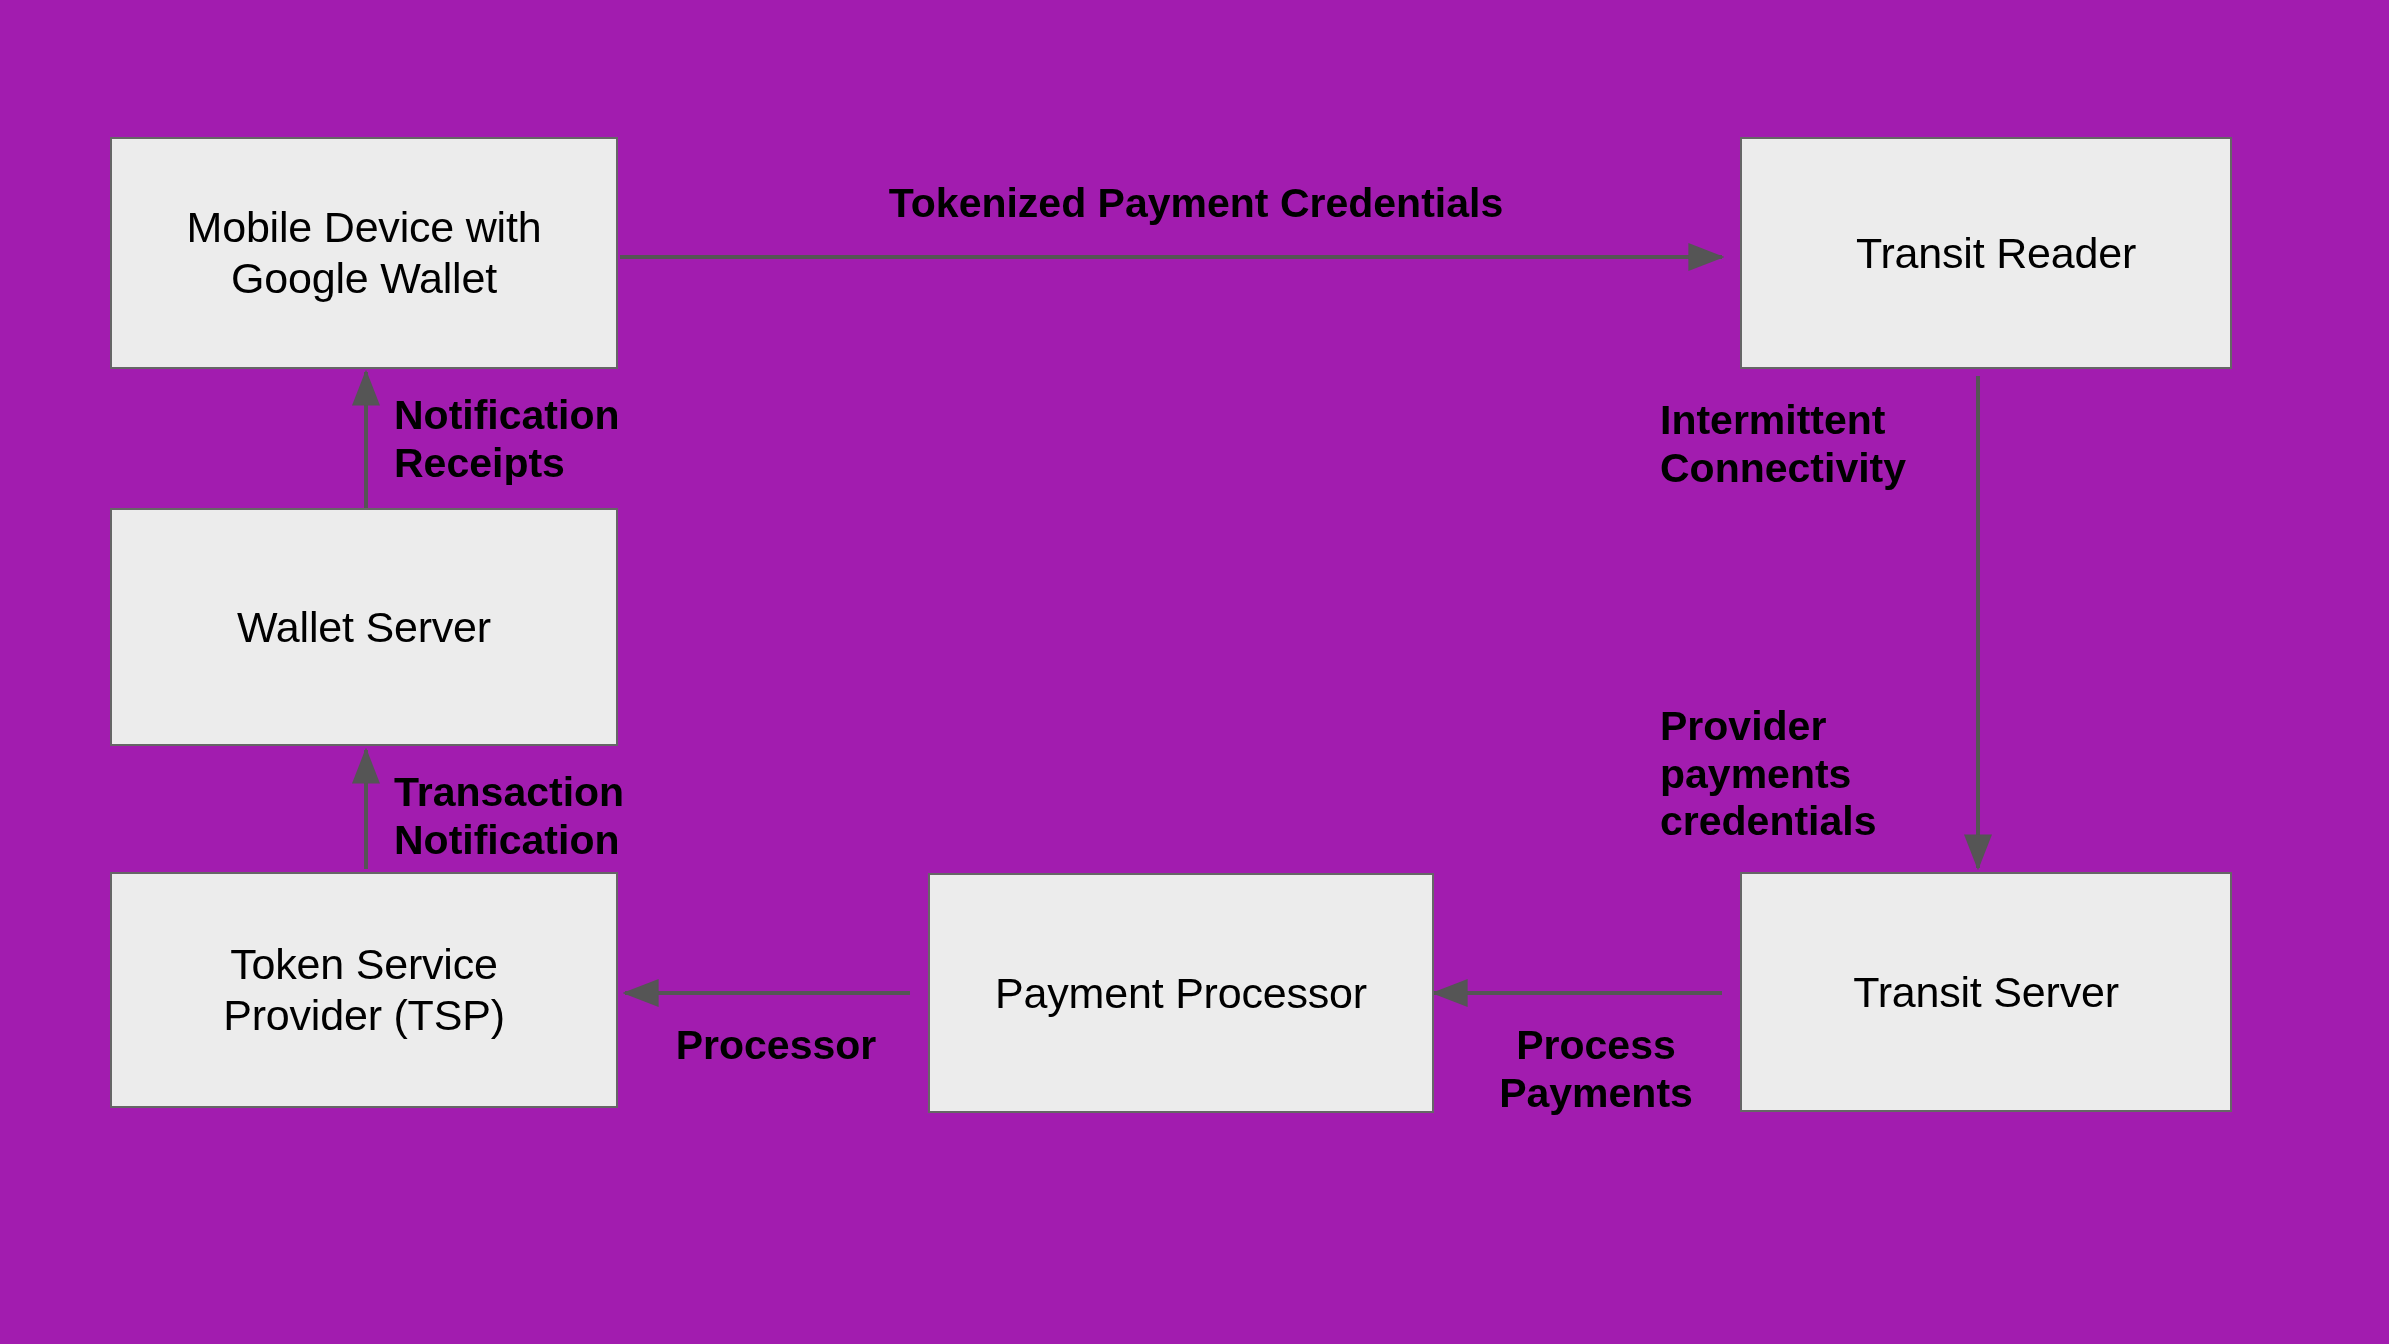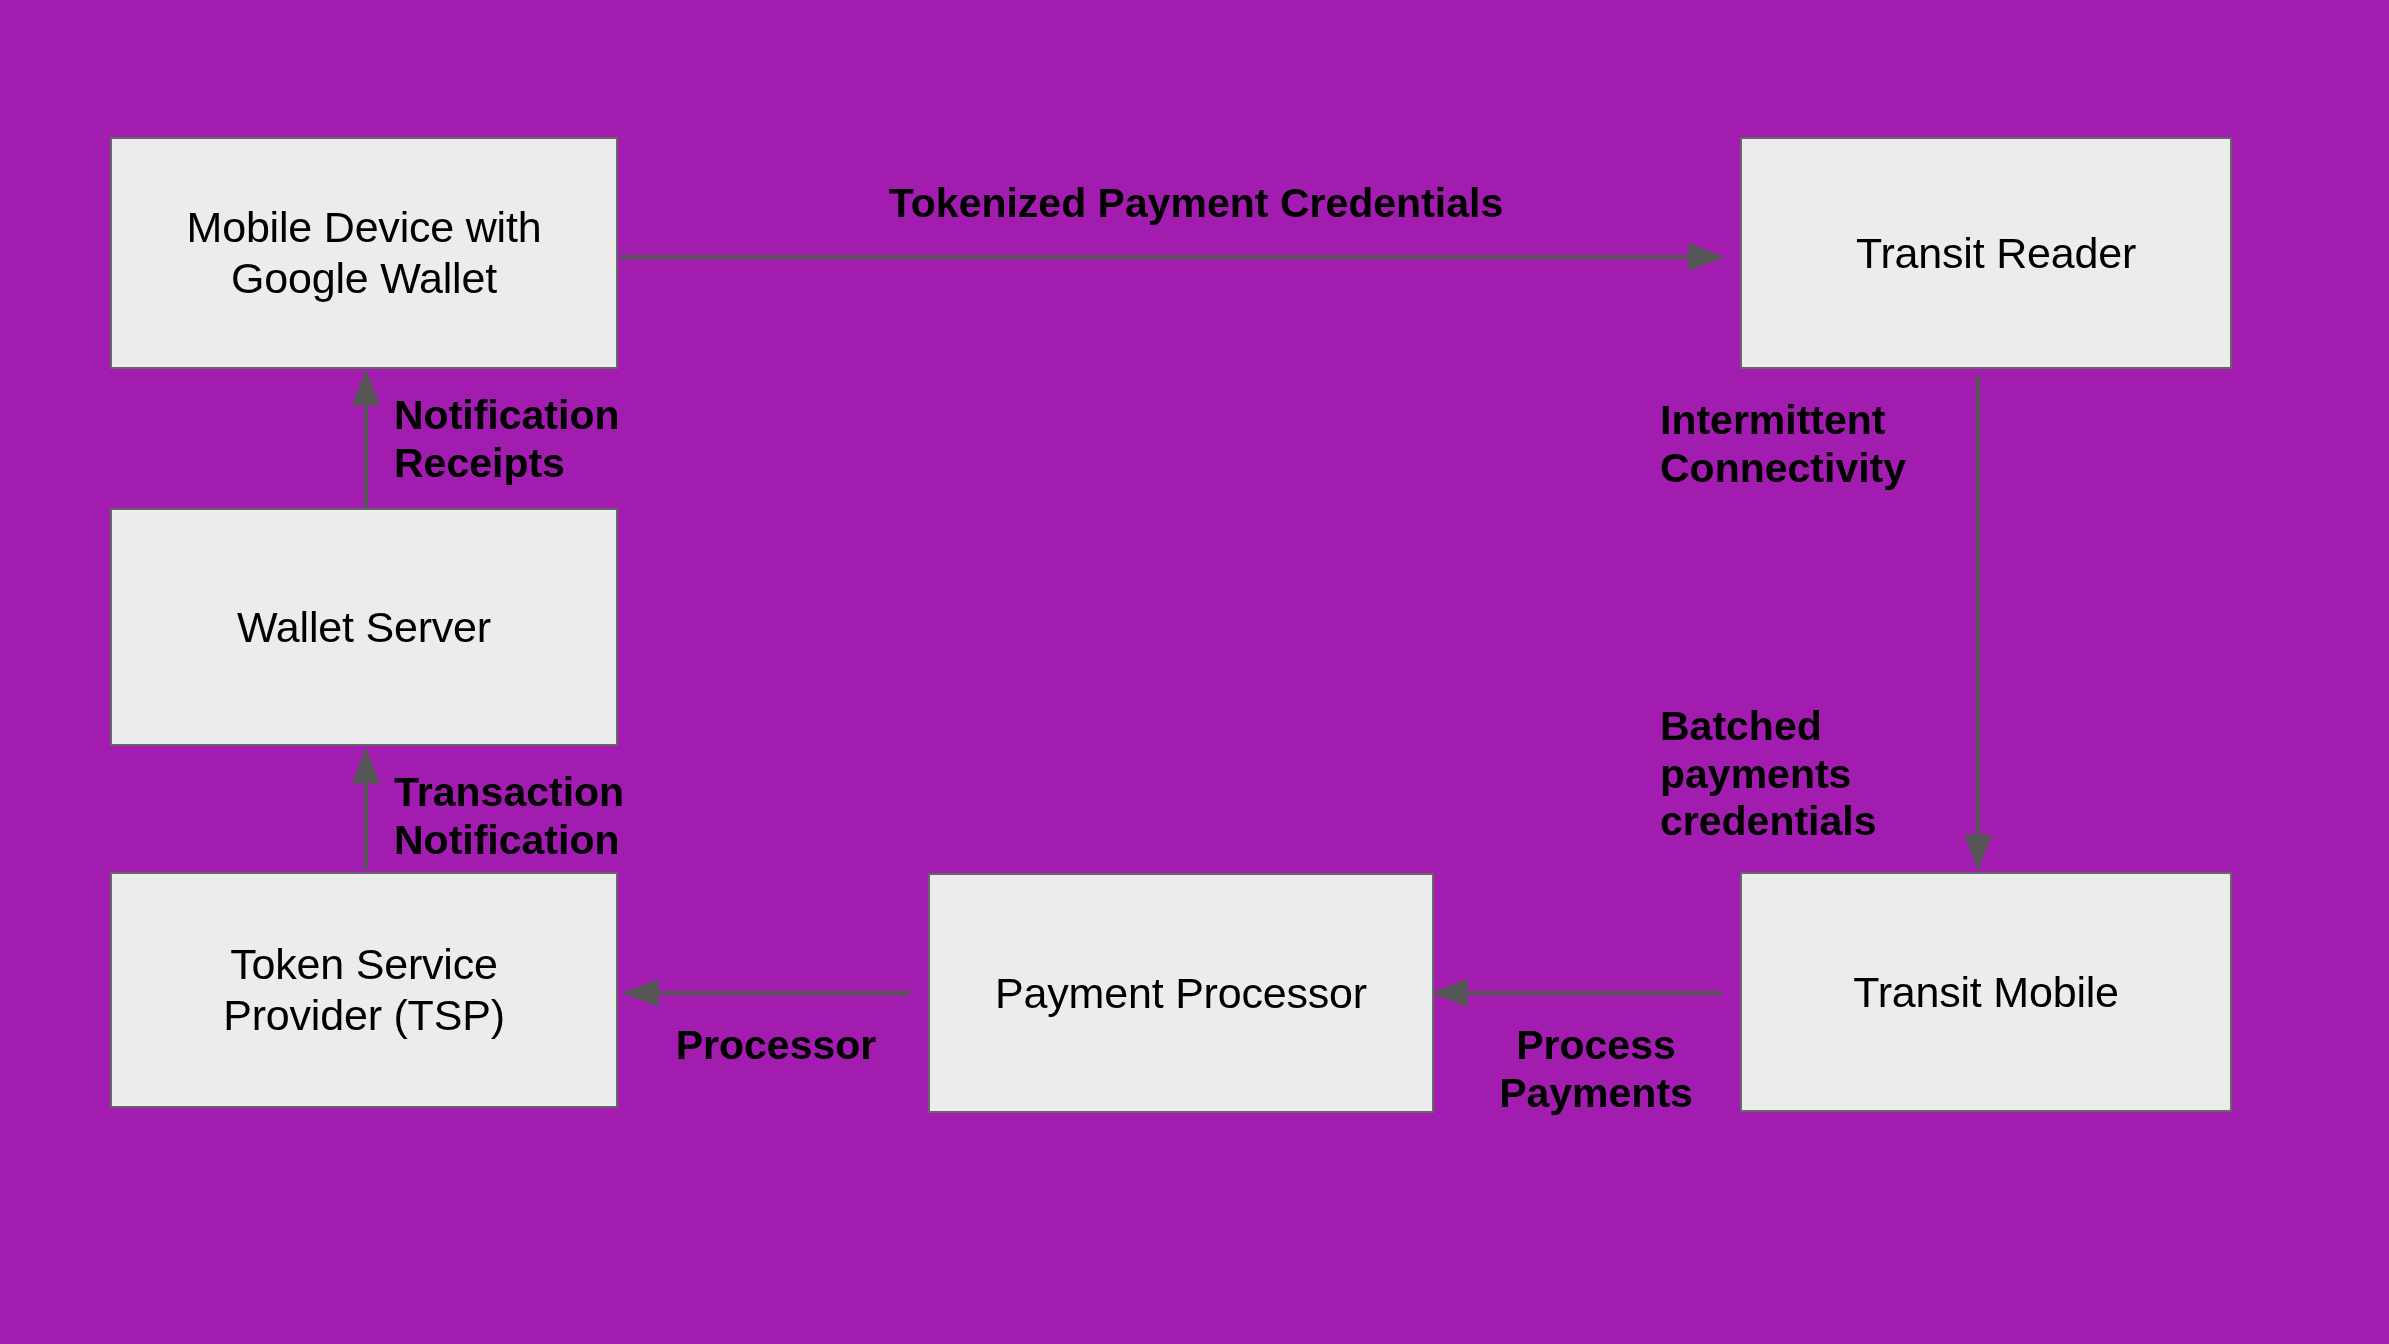--- a/index.html
+++ b/index.html
@@ -100,29 +100,29 @@
   <div class="node" style="left:928px; top:873px; width:506px; height:240px;">
     <span class="node-label">Payment Processor</span>
   </div>
 
   <div class="node" style="left:110px; top:872px; width:508px; height:236px;">
     <span class="node-label">Token Service
 Provider (TSP)</span>
   </div>
 
   <div class="node" style="left:1740px; top:872px; width:492px; height:240px;">
-    <span class="node-label">Transit Mobile</span>
+    <span class="node-label">Transit Server</span>
   </div>
 
   <div class="edge-label lbl-center" style="left:836px; top:180px; width:720px;">Tokenized Payment Credentials</div>
 
   <div class="edge-label lbl-right" style="left:1660px; top:397px; width:300px;">Intermittent
 Connectivity</div>
 
-  <div class="edge-label lbl-right" style="left:1660px; top:703px; width:300px;">Batched
+  <div class="edge-label lbl-right" style="left:1660px; top:703px; width:300px;">Provider
 payments
 credentials</div>
 
   <div class="edge-label lbl-center" style="left:1476px; top:1022px; width:240px;">Process
 Payments</div>
 
   <div class="edge-label lbl-center" style="left:656px; top:1022px; width:240px;">Processor</div>
 
   <div class="edge-label lbl-left" style="left:394px; top:769px; width:300px;">Transaction
 Notification</div>

